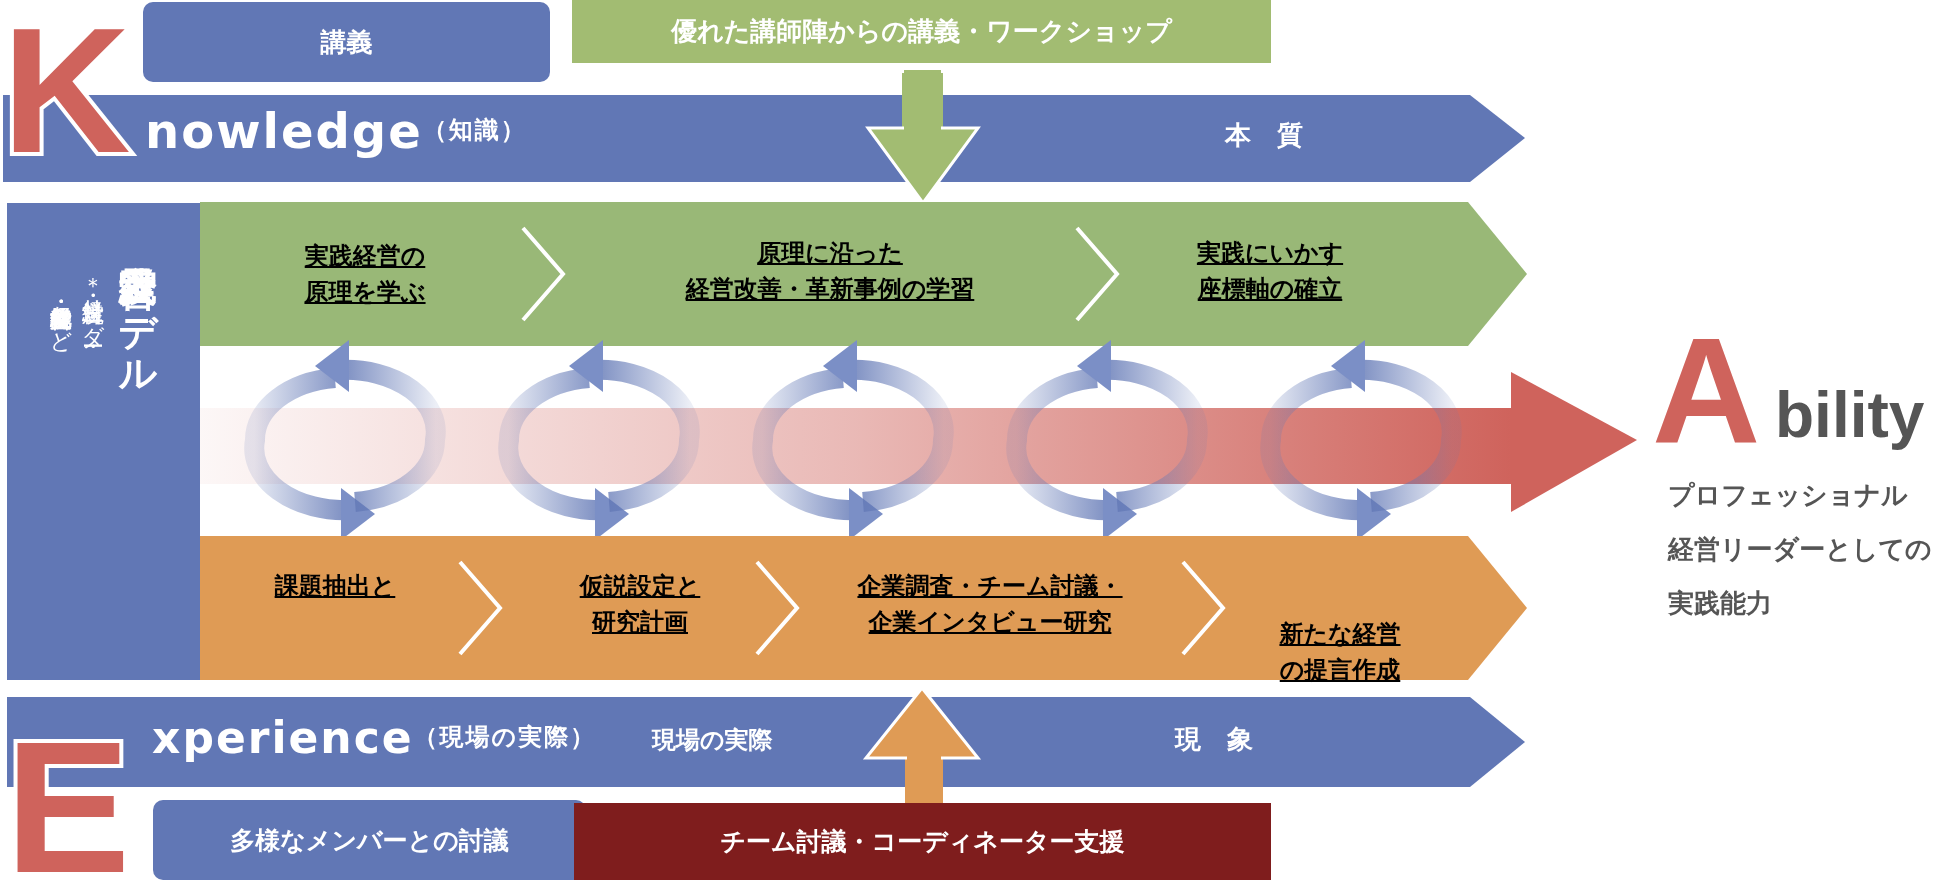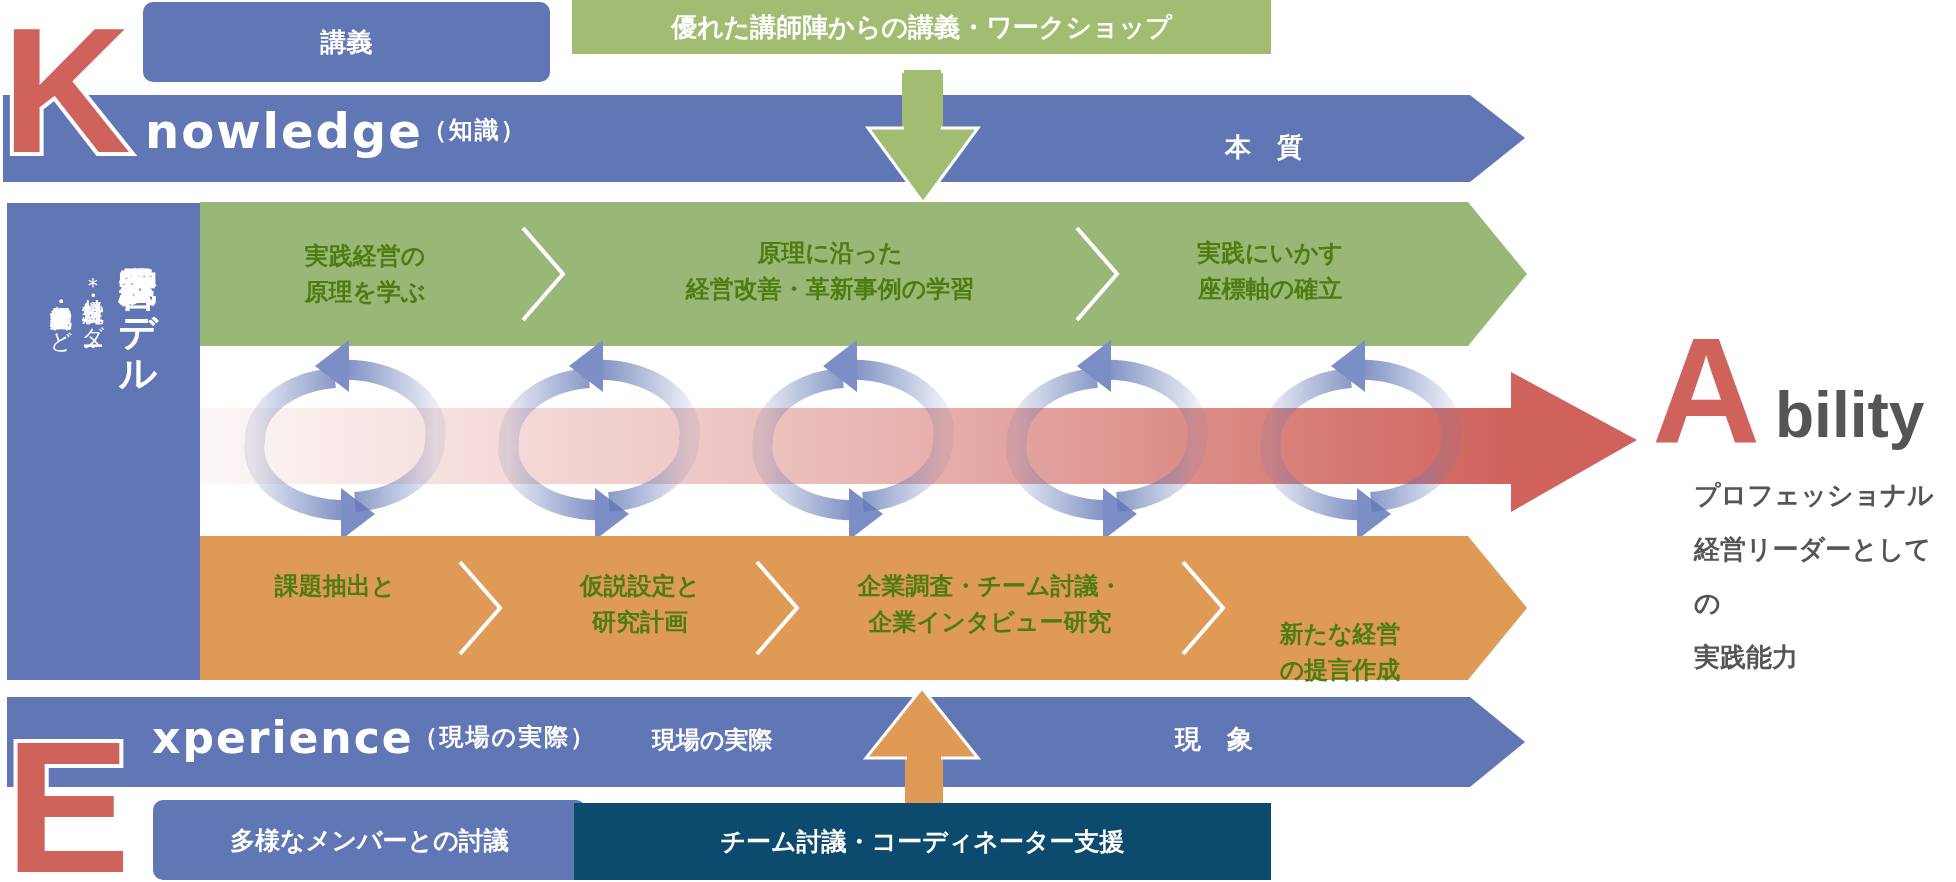--- a/index.html
+++ b/index.html
@@ -3,42 +3,42 @@
 <meta charset="utf-8">
 <style>
   html, body { margin:0; padding:0; background:#ffffff; }
   body { width:1956px; height:882px; position:relative; overflow:hidden;
          font-family:"DejaVu Sans", "Liberation Sans", sans-serif; }
   .abs { position:absolute; }
   .box { position:absolute; display:flex; align-items:center; justify-content:center;
          color:#fff; font-weight:bold; }
   .blue { background:#6177b5; }
   .green2 { background:#a2bc72; }
-  .orange { background:#0c4a6e; }
+  .orange { background:#7f1d1d; }
   .rounded { border-radius:10px; }
   .band-text { position:absolute; color:#fff; font-weight:bold; }
-  .step { position:absolute; color:#4d7c0f; font-weight:bold; font-size:24px; line-height:36px; text-align:center; }
+  .step { position:absolute; color:#000000; font-weight:bold; font-size:24px; line-height:36px; text-align:center;text-decoration:underline; }
   svg { position:absolute; overflow:visible; }
 </style>
 </head>
 <body>
 
 <div class="box blue rounded" style="left:143px; top:2px; width:407px; height:80px; font-size:26px;">
   <span>講義</span>
 </div>
 
-<div class="box green2" style="left:572px; top:0px; width:699px; height:54px; font-size:26px;">
+<div class="box green2" style="left:572px; top:0px; width:699px; height:63px; font-size:26px;">
   <span>優れた講師陣からの講義・ワークショップ</span>
 </div>
 
 <svg style="left:0; top:0;" width="1956" height="882">
   <polygon points="3,95 1470,95 1525,138 1470,182 3,182" fill="#6177b5"></polygon>
 </svg>
 
-<div class="band-text" style="left:1225px; top:130px; font-size:26px;">本　質</div>
+<div class="band-text" style="left:1225px; top:118px; font-size:26px;">本　質</div>
 
 <svg style="left:0; top:0;" width="200" height="200">
   <text x="2" y="152" font-family="Liberation Sans, sans-serif" font-weight="bold" font-size="178" fill="#cf635c" stroke="#ffffff" stroke-width="8" paint-order="stroke">K</text>
 </svg>
 
 <div class="band-text" style="left:145px; top:103px; font-size:48px; letter-spacing:2px;">
   <span>nowledge</span><span style="font-size:24px; vertical-align:10px;">（知識）</span>
 </div>
 
 <svg style="left:0; top:0;" width="1956" height="882">
@@ -170,17 +170,17 @@
 </div>
 <div class="box orange" style="left:574px; top:803px; width:697px; height:77px; font-size:25px;">
   <span>チーム討議・コーディネーター支援</span>
 </div>
 
 <svg style="left:0; top:0;" width="1956" height="882">
   <text x="1652" y="442" font-family="Liberation Sans, sans-serif" font-weight="bold" font-size="150" fill="#cf635c">A</text>
 </svg>
 
 <div class="abs" style="left:1775px; top:378px; font-size:64px; font-weight:bold; color:#555555; font-family:'Liberation Sans', sans-serif;">bility</div>
-<div class="abs" style="left:1668px; top:468px; font-size:26px; font-weight:bold; color:#555555; line-height:54px;margin-left:26px;">
+<div class="abs" style="left:1668px; top:468px; font-size:26px; font-weight:bold; color:#555555; line-height:54px;">
   <div>プロフェッショナル</div>
   <div>経営リーダーとしての</div>
   <div>実践能力</div>
 </div>
 
 </body></html>

